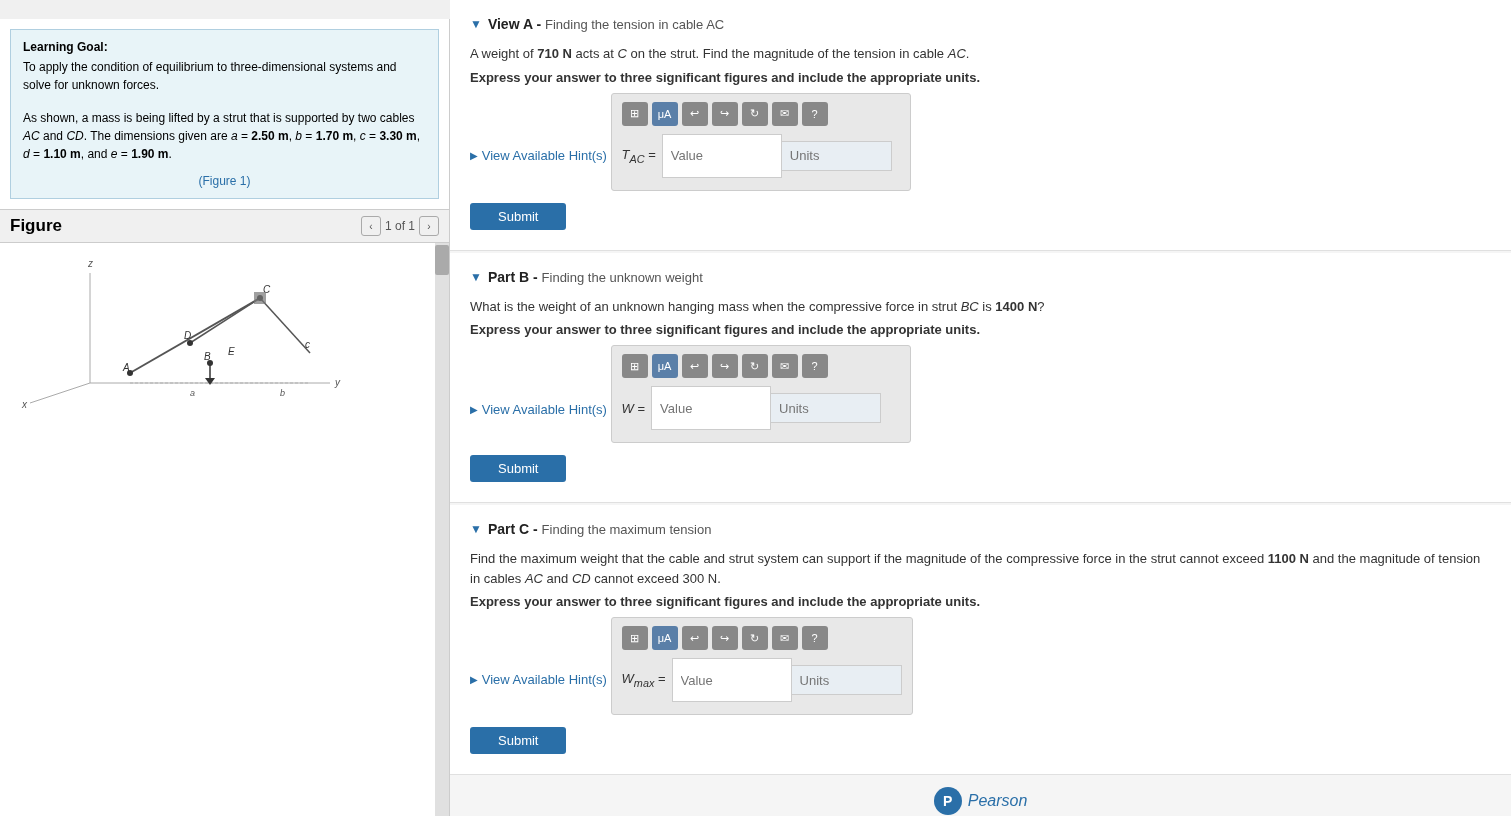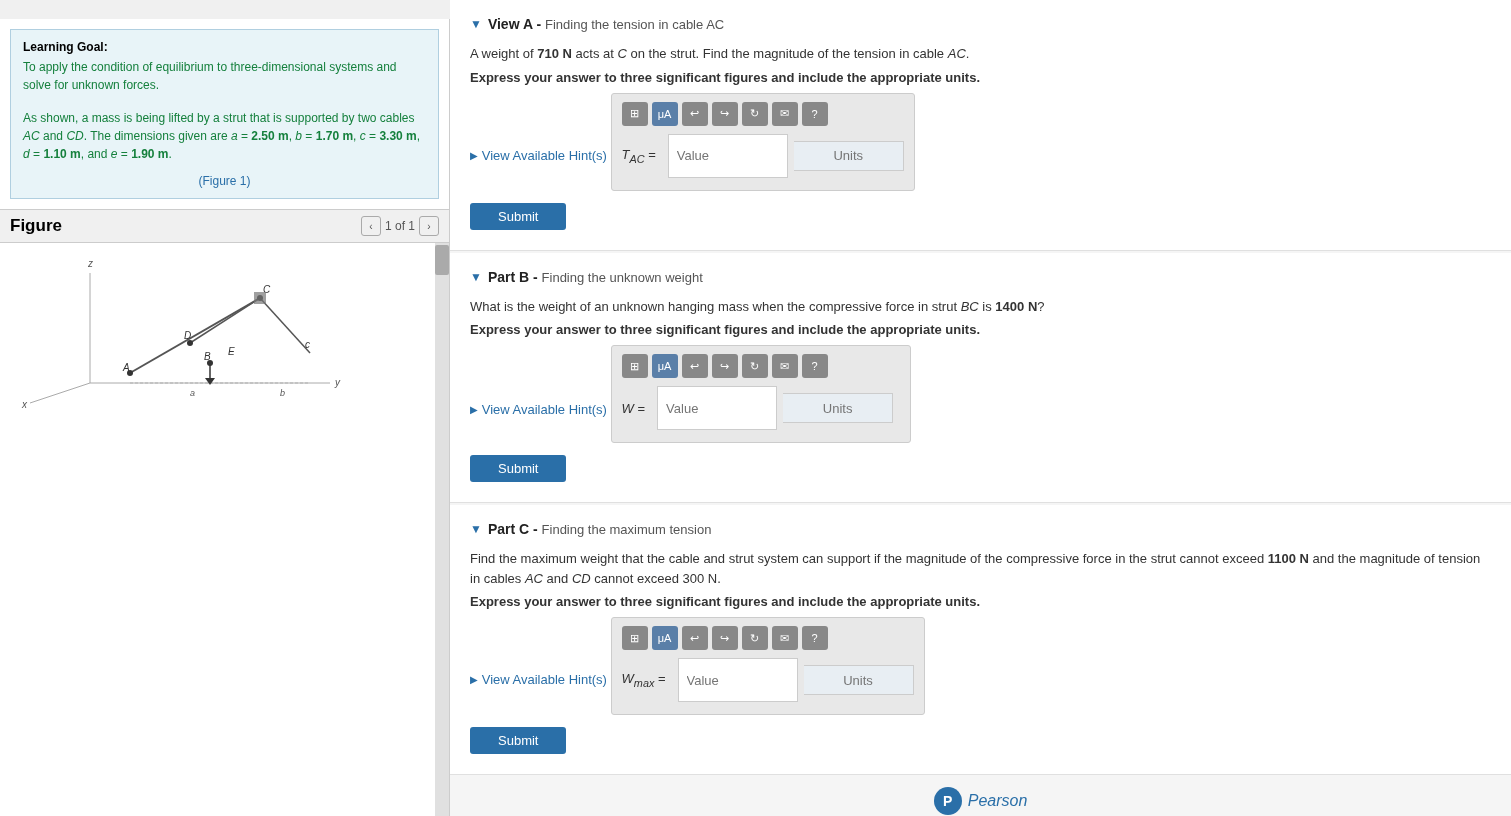--- a/index.html
+++ b/index.html
@@ -31,21 +31,21 @@
     }
 
     .learning-goal-title {
       font-weight: bold;
       font-size: 12px;
       margin-bottom: 4px;
     }
 
     .learning-goal-text {
       font-size: 12px;
-      color: #15803d;
+      color: #000000;
       line-height: 1.5;
     }
 
     .figure-link {
       text-align: center;
       margin-top: 10px;
     }
 
     .figure-link a {
       color: #2a6fa8;
@@ -230,21 +230,21 @@
       height: 24px;
     }
 
     .toolbar-btn.blue {
       background: #5a7fa8;
     }
 
     .input-row {
       display: flex;
       align-items: center;
-      gap: 6px;
+      gap: 0;
     }
 
     .input-label {
       font-size: 13px;
       color: #333;
       margin-right: 6px;
       white-space: nowrap;
     }
 
     .input-value {
@@ -259,21 +259,20 @@
 
     .input-units {
       border: 1px solid #ccc;
       border-left: none;
       background: #e8eef3;
       padding: 5px 8px;
       font-size: 13px;
       color: #555;
       width: 110px;
       height: 30px;
-      text-align: center;
     }
 
     .submit-btn {
       background: #2a6fa8;
       color: #ffffff;
       border: none;
       border-radius: 3px;
       padding: 6px 28px;
       font-size: 13px;
       cursor: pointer;

